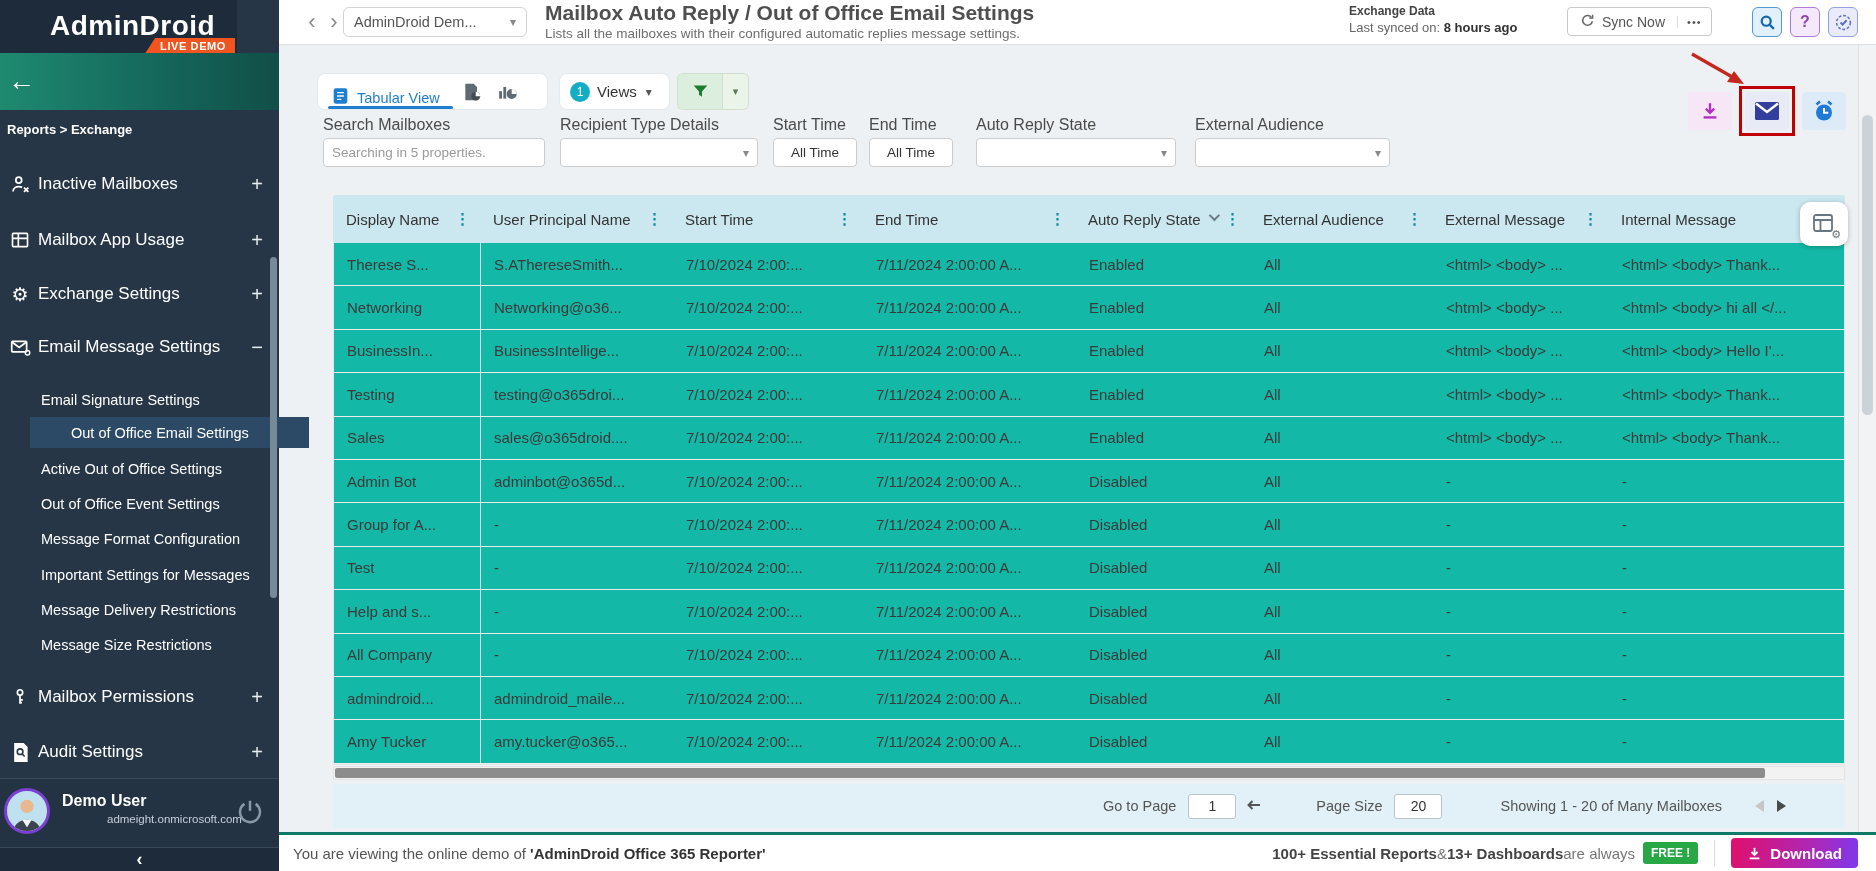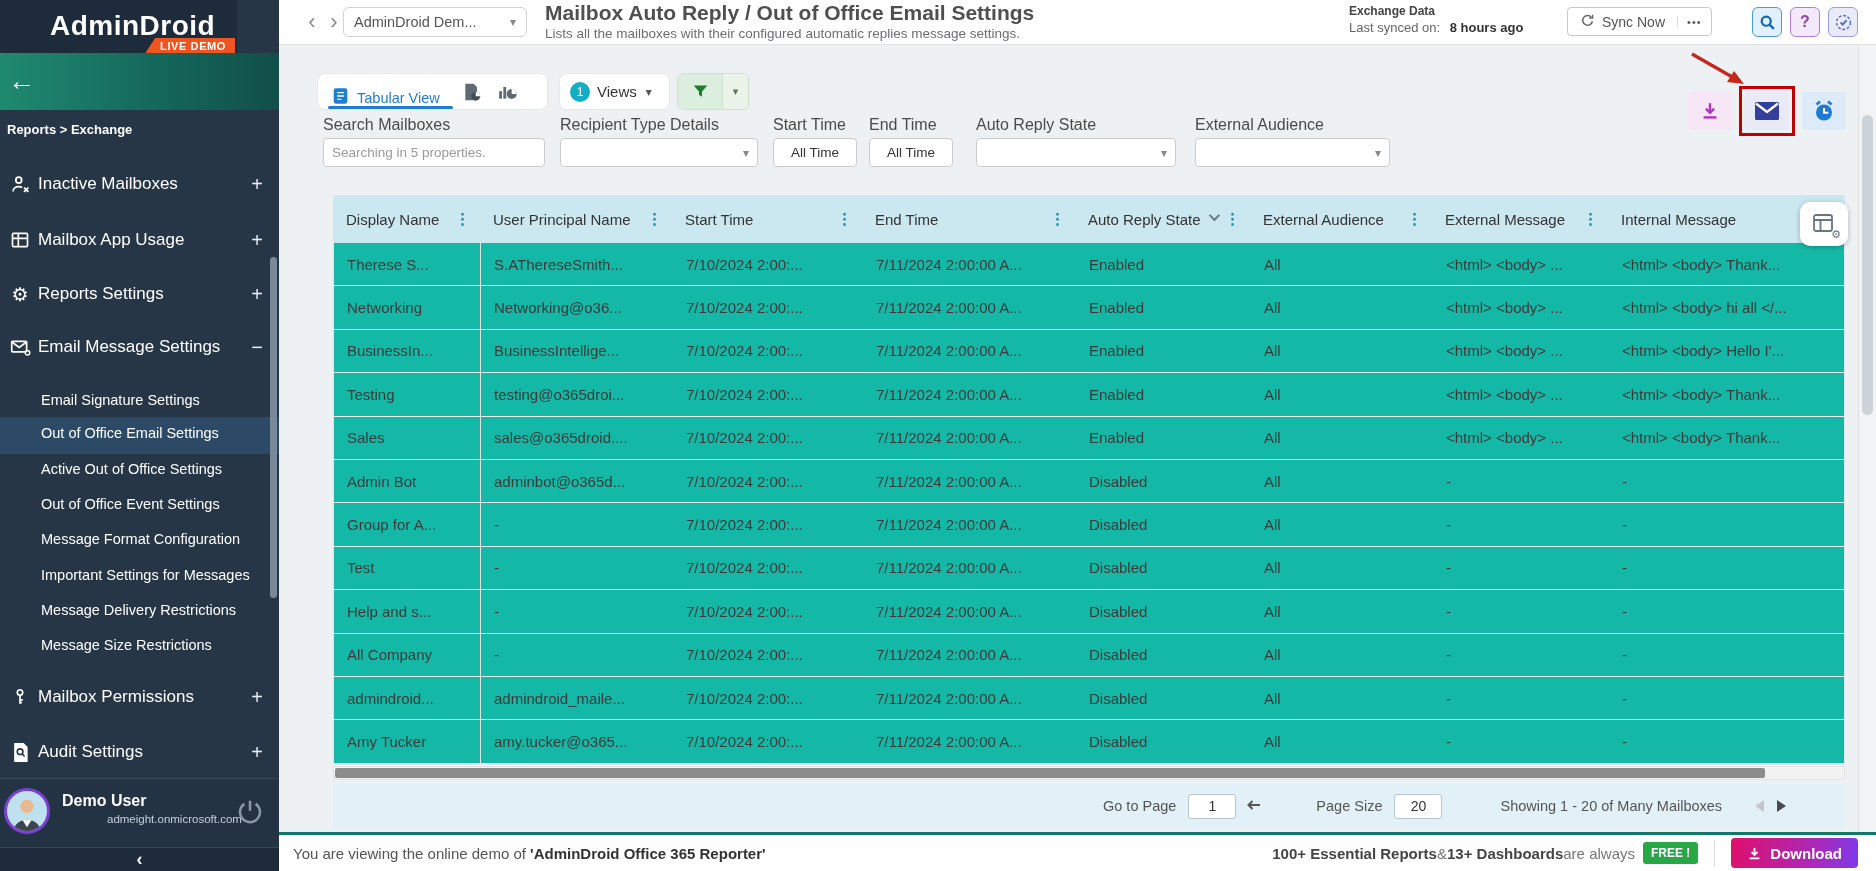--- a/index.html
+++ b/index.html
@@ -14,41 +14,41 @@
   .ribbon { position:absolute; right:2px; top:38px; height:17px; line-height:17px; padding:0 9px 0 16px; background:#f1551f; color:#fff; font-size:11px; font-weight:bold; letter-spacing:0.6px; clip-path:polygon(11px 0,100% 0,100% 100%,0 100%); }
   .back-bar { position:absolute; left:0; top:53px; width:279px; height:57px; background:linear-gradient(90deg,#1f8a70 0%,#15685c 55%,#114f48 100%); display:flex; align-items:center; }
   .back-arrow { color:#fff; font-size:27px; margin-left:8px; line-height:1; cursor:pointer; }
   .breadcrumb { position:absolute; left:7px; top:122px; color:#fff; font-size:13px; font-weight:bold; }
   .nav-item { position:absolute; left:0; width:279px; height:32px; display:flex; align-items:center; color:#fff; cursor:pointer; }
   .nav-ico { width:24px; margin-left:8px; display:flex; justify-content:center; align-items:center; }
   .nav-ico .g { font-size:19px; color:#fff; line-height:1; }
   .nav-label { margin-left:6px; font-size:17px; }
   .nav-expand { margin-left:auto; margin-right:16px; font-size:20px; font-weight:300; color:#e8edf2; }
   .sub-item { position:absolute; left:0; width:279px; height:26px; line-height:26px; padding-left:41px; color:#fff; font-size:14.5px; cursor:pointer; }
-  .sub-item.active { height:37px; line-height:33px; background:#2c4a66; }
+  .sub-item.active { height:31px; line-height:33px; background:#2c4a66;margin-left:30px; }
   .side-scroll { position:absolute; left:270px; top:257px; width:7px; height:341px; background:#78899a; border-radius:4px; }
   .user-area { position:absolute; left:0; top:778px; width:279px; height:70px; border-top:1px solid #39495c; border-bottom:1px solid #39495c; background:#243344; }
   .avatar { position:absolute; left:4px; top:9px; width:46px; height:46px; border-radius:50%; border:3px solid #7b3fd4; background:#bfe0ef; overflow:hidden; }
   .avatar svg { display:block; margin:4px auto 0; }
   .user-name { position:absolute; left:62px; top:13px; color:#fff; font-size:16px; font-weight:bold; }
   .user-tenant { position:absolute; left:62px; top:34px; color:#c6cfd9; font-size:11.5px;margin-left:45px; }
   .power-btn { position:absolute; right:14px; top:18px; width:30px; height:30px; cursor:pointer; }
   .collapse-bar { position:absolute; left:0; top:848px; width:279px; height:23px; background:#1d2b3a; display:flex; justify-content:center; align-items:center; color:#fff; font-size:18px; font-weight:bold; cursor:pointer; }
 
   
   .topbar { position:absolute; left:279px; top:0; width:1597px; height:45px; background:#fff; border-bottom:1px solid #e2e2e2; z-index:4; }
   .hist-btn { position:absolute; top:12px; width:22px; height:22px; color:#8a8a8a; font-size:22px; line-height:20px; text-align:center; cursor:pointer; }
   .tenant-box { position:absolute; left:64px; top:7px; width:184px; height:30px; border:1px solid #d3d3d3; border-radius:6px; display:flex; align-items:center; padding:0 10px; color:#555; font-size:14.5px; cursor:pointer; background:#fff; }
   .tenant-box .caret { margin-left:auto; color:#888; font-size:12px; }
   .page-title { position:absolute; left:266px; top:1px; font-size:21px; font-weight:600; color:#4f4f4f; white-space:nowrap; }
   .page-subtitle { position:absolute; left:266px; top:26px; font-size:13.5px; color:#6e6e6e; white-space:nowrap; }
   .ds-block { position:absolute; left:1070px; top:4px; width:200px; }
   .ds-name { font-size:12px; font-weight:bold; color:#444; }
   .ds-sync { font-size:13px; color:#666; margin-top:2px; }
-  .ds-sync b { color:#333;margin-left:6px; }
+  .ds-sync b { color:#333; }
   .sync-btn { position:absolute; left:1288px; top:7px; height:29px; border:1px solid #c9c9c9; border-radius:4px; background:#fff; display:flex; align-items:center; cursor:pointer; }
   .sync-main { display:flex; align-items:center; gap:7px; padding:0 12px; color:#555; font-size:14px; }
   .sync-more { border-left:1px solid #ddd; padding:0 9px; color:#555; font-size:11px; letter-spacing:1px; }
   .hicon { position:absolute; top:7px; width:30px; height:30px; border-radius:6px; display:flex; align-items:center; justify-content:center; cursor:pointer; }
   .hicon.search { left:1473px; background:#e1f0fb; border:1.5px solid #4f9ad2; }
   .hicon.help { left:1511px; background:#f3e9fa; border:1.5px solid #b07cd8; color:#8e44ad; font-size:16px; font-weight:bold; }
   .hicon.clock { left:1549px; background:#e9ebf9; border:1.5px solid #95a1e2; }
 
   
   .tabstrip { position:absolute; left:318px; top:74px; width:229px; height:35px; background:#fff; border-radius:7px; display:flex; align-items:center; box-shadow:0 0 0 1px #e6e9ec; }
@@ -150,21 +150,21 @@
           </svg>
       </span>
       <span class="nav-label">Mailbox App Usage</span>
       <span class="nav-expand">+</span>
     </div>
 
     <div class="nav-item" style="top:278px">
       <span class="nav-ico">
           <span class="g">⚙</span>
         </span>
-      <span class="nav-label">Reports Settings</span>
+      <span class="nav-label">Exchange Settings</span>
       <span class="nav-expand">+</span>
     </div>
 
     <div class="nav-item" style="top:331px">
       <span class="nav-ico">
         <svg width="21" height="21" viewBox="0 0 24 24" fill="none" stroke="#fff" stroke-width="2">
             <rect x="2" y="5" width="17" height="12" rx="1"></rect>
             <path d="M2.5 6l8 6 8-6"></path>
             <circle cx="20" cy="18" r="2.6" stroke-width="1.6"></circle>
           </svg>

